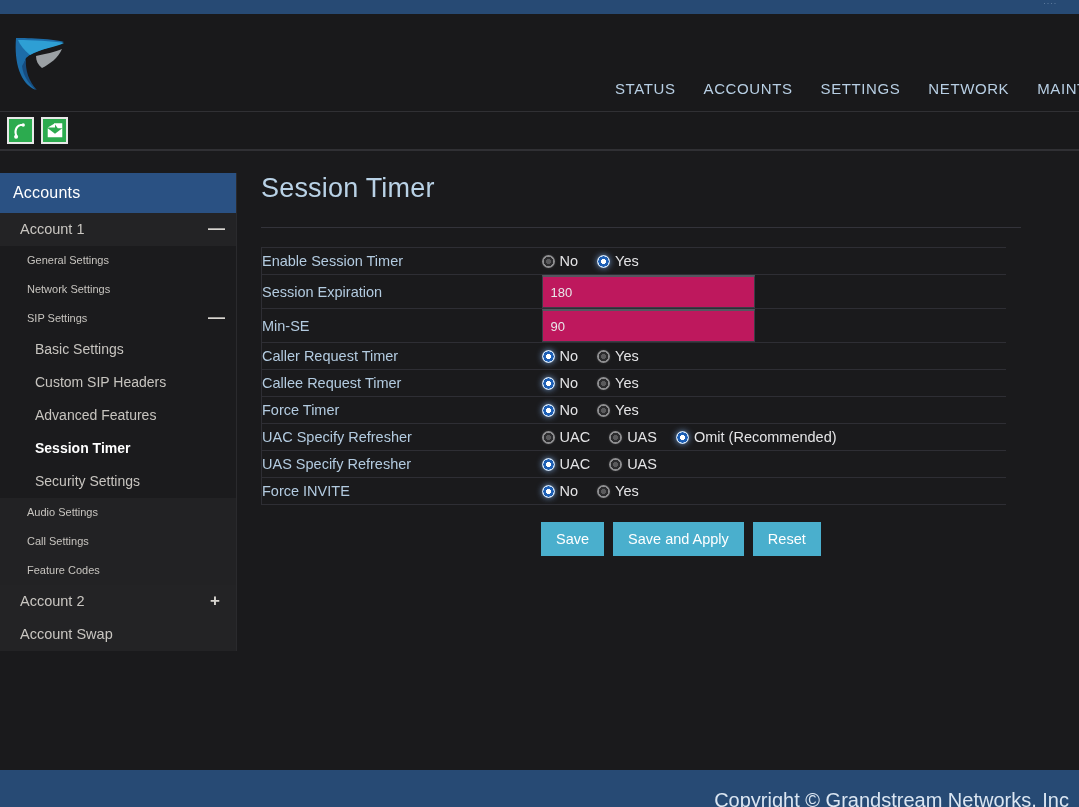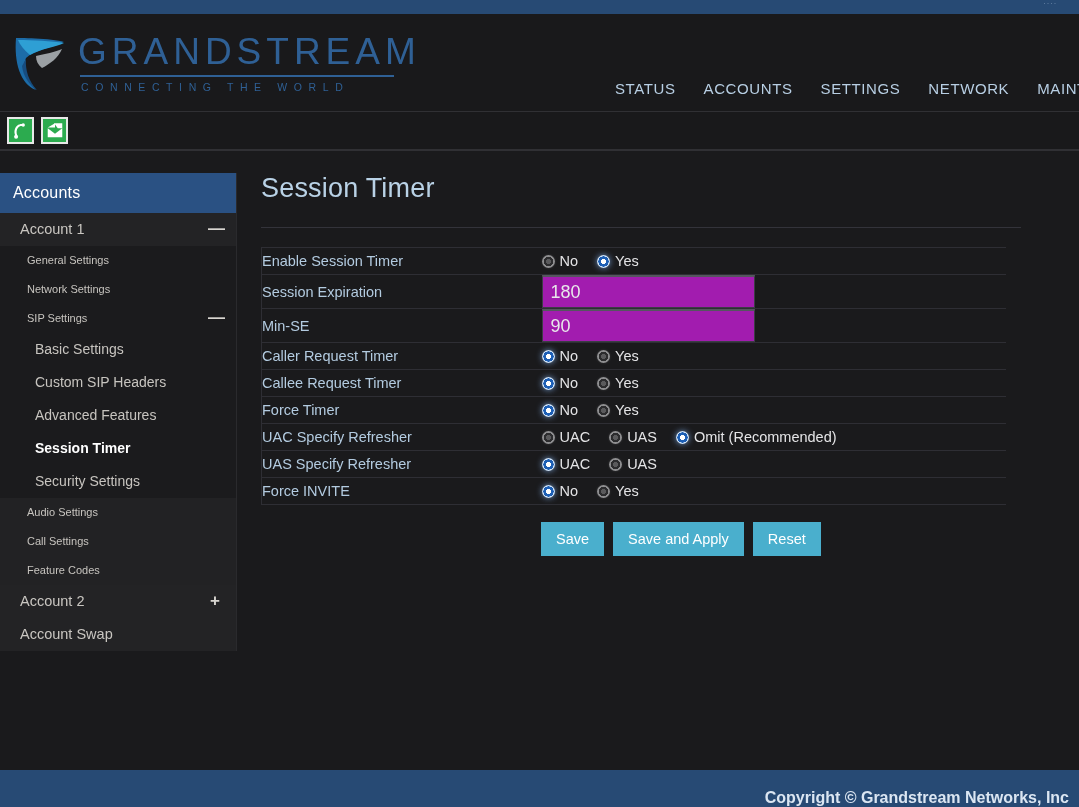--- a/index.html
+++ b/index.html
@@ -182,25 +182,25 @@
     color: #b3cbe0;
     font-size: 14.5px;
     padding: 13px 0 13px 21px;
     border-left: 1px solid #2e2e34;
   }
   td.val { padding: 7px 0 7px 0; }
 
   .txt {
     width: 213px;
     height: 33px;
-    background: #a21caf;
+    background: #be185d;
     border: 1px solid #3c3c46;
     border-top: 2px solid #55555f;
     color: #e8e8ea;
-    font-size: 18px;
+    font-size: 13px;
     font-family: "Liberation Sans", sans-serif;
     padding: 2px 8px;
     outline: none;
   }
 
   .radios { display: flex; align-items: center; gap: 12px; padding: 5px 0; }
   .ropt { display: inline-flex; align-items: center; gap: 5px; margin-right: 7px; cursor: pointer; }
   .rdot {
     width: 13px; height: 13px;
     border-radius: 50%;
@@ -230,49 +230,43 @@
   }
 
   
   .footer {
     position: absolute;
     left: 0; bottom: 0;
     width: 1079px;
     height: 37px;
     background: #274a74;
     color: #dbe6f2;
-    font-size: 16px;
+    font-size: 20px;
     text-align: right;
     padding: 19px 10px 0 0;
     overflow: hidden;
     white-space: nowrap;
-    font-weight: bold;
   }
 </style>
 </head>
 <body>
 
 <div class="topbar">
   <span class="topbar-ghost">····</span>
 </div>
 
 <div class="masthead">
   <div class="logo-wrap">
     <span class="logo-mark">
       <svg viewBox="0 0 56 62" width="56" height="62" aria-hidden="true">
         <path d="M4 6 C4 6 40 6 52 10 C40 16 22 18 14 26 C10 34 14 48 24 58 C8 52 2 30 4 6 Z" fill="#1c6ca8"></path>
         <path d="M6 8 C20 8 40 9 52 11 C44 15 28 17 18 23 C12 18 8 13 6 8 Z" fill="#2e9fd4"></path>
         <path d="M24 24 C32 22 44 20 50 17 C46 26 38 32 30 36 C26 33 24 29 24 24 Z" fill="#9ba0a4"></path>
         <path d="M14 27 C13 38 17 50 25 58 C18 54 11 44 10 34 Z" fill="#174d80"></path>
       </svg>
-    </span>
-    <span class="logo-text">
-      <div class="logo-word">GRANDSTREAM</div>
-      <div class="logo-rule"></div>
-      <div class="logo-tag">CONNECTING THE WORLD</div>
     </span>
   </div>
 
   <nav class="topnav">
     <a href="#">STATUS</a>
     <a href="#">ACCOUNTS</a>
     <a href="#">SETTINGS</a>
     <a href="#">NETWORK</a>
     <a href="#">MAINT</a>
   </nav>

